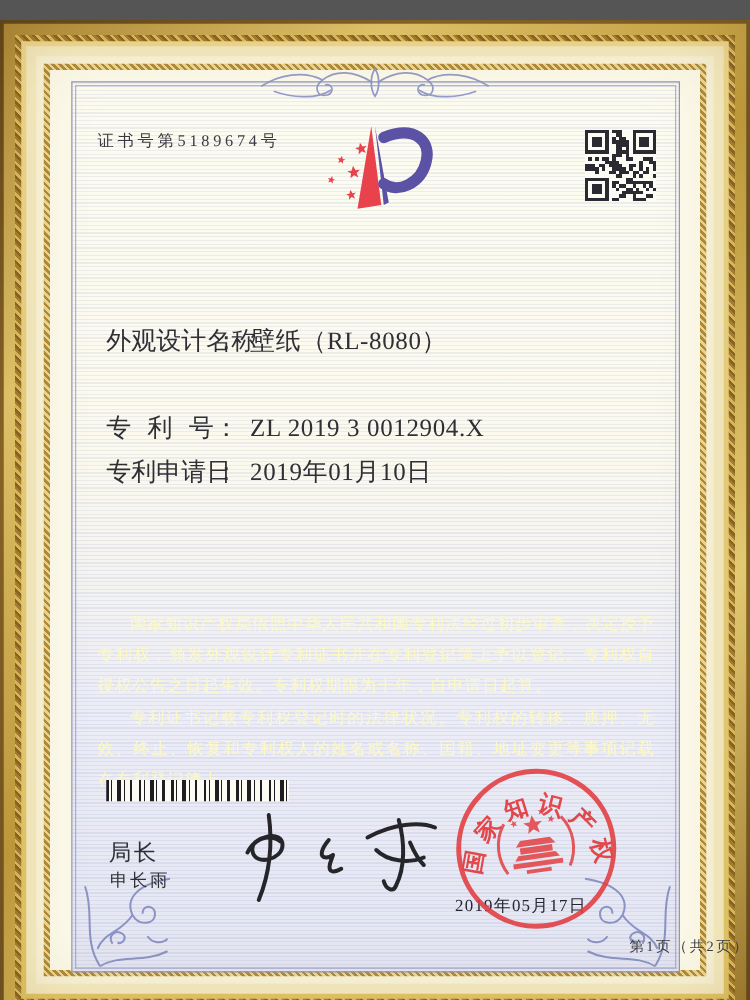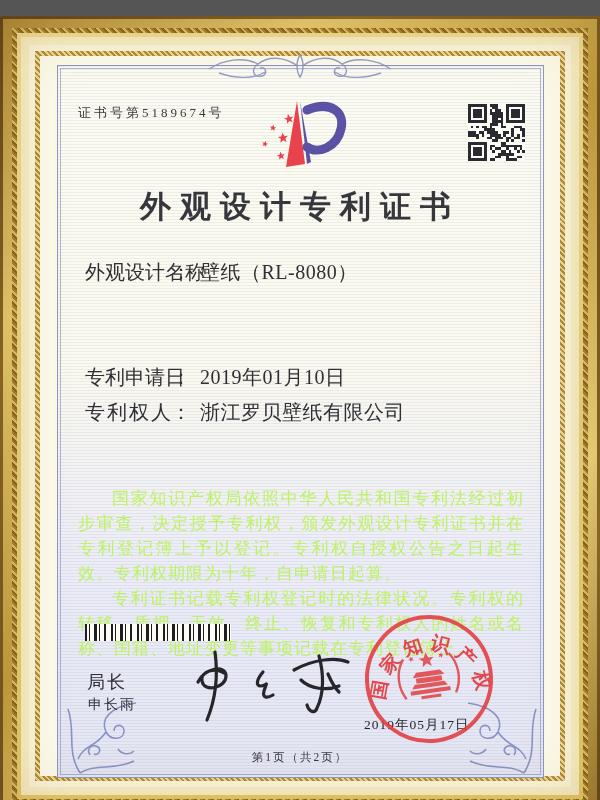--- a/index.html
+++ b/index.html
@@ -25,38 +25,38 @@
          background:repeating-linear-gradient(180deg,rgba(125,134,192,.13) 0 1px,rgba(0,0,0,0) 1px 3px);}
   
   .certno{left:78px;top:88px;font-size:13px;letter-spacing:3px;color:#3a3a42;z-index:5;}
   .title{left:0;right:0;top:170px;text-align:center;font-size:31px;font-weight:600;
          letter-spacing:9px;color:#36363d;z-index:5;}
   .frow{left:85px;width:450px;height:22px;font-size:20px;z-index:5;white-space:nowrap;}
   .flabel{display:inline-block;width:86px;text-align:justify;text-align-last:justify;vertical-align:top;}
   .fcolon{display:inline-block;margin-right:9px;}
   .fval{letter-spacing:.5px;}
   .grant2{position:absolute;left:300px;top:0;}
-  .paras{left:78px;top:470px;width:446px;font-size:17px;line-height:25px;
-         letter-spacing:1px;text-align:justify;color:#bef264;z-index:5;}
+  .paras{left:78px;top:470px;width:446px;font-size:13px;line-height:25px;
+         letter-spacing:1px;text-align:justify;color:#fef9c3;z-index:5;}
   .paras p{margin:0;text-indent:2em;}
   
   .barcode{left:85px;top:608px;width:146px;height:17px;z-index:5;
     background:repeating-linear-gradient(90deg,
       #1d1d22 0 2px,#fdfcf4 2px 4px,#1d1d22 4px 5px,#fdfcf4 5px 9px,
       #1d1d22 9px 12px,#fdfcf4 12px 14px,#1d1d22 14px 15px,#fdfcf4 15px 19px,
       #1d1d22 19px 21px,#fdfcf4 21px 26px);}
   
   .sig-title{left:87px;top:654px;font-size:18px;letter-spacing:2px;z-index:5;}
   .sig-name{left:88px;top:680px;font-size:14px;letter-spacing:2px;z-index:5;font-family:Liberation Mono, monospace;}
   .sig-svg{left:168px;top:630px;z-index:5;}
   
   .seal-date{left:364px;top:700px;font-size:13.5px;letter-spacing:1px;color:#26262c;z-index:5;}
   .seal{left:362px;top:596px;z-index:6;transform:rotate(-8deg);opacity:.93;}
   
-  .footer{left:0;right:0;top:734px;text-align:center;font-size:11.5px;letter-spacing:2px;color:#3a3a42;z-index:5;}
+  .footer{left:0;right:0;top:734px;text-align:right;font-size:11.5px;letter-spacing:2px;color:#3a3a42;z-index:5;}
   
   .logo{left:252px;top:82px;z-index:5;}
   .qr{left:468px;top:88px;z-index:5;}
   .crest{left:205px;top:36px;z-index:6;}
   .cnr{z-index:4;}
   .cnr-l{left:60px;top:683px;}
   .cnr-r{left:466px;top:683px;transform:scaleX(-1);}
 </style>
 </head>
 <body>
@@ -266,30 +266,29 @@
         <rect x="19" y="19" width="1" height="1"></rect>
         <rect x="8" y="20" width="1" height="1"></rect>
         <rect x="9" y="20" width="1" height="1"></rect>
         <rect x="14" y="20" width="1" height="1"></rect>
         <rect x="15" y="20" width="1" height="1"></rect>
         <rect x="16" y="20" width="1" height="1"></rect>
         <rect x="17" y="20" width="1" height="1"></rect>
       </g>
   </svg>
 
-  <div class="abs title">外观设计专利证书</div>
 
   <div class="abs frow" style="top:243px">
     <span class="flabel">外观设计名称</span><span class="fcolon">：</span><span class="fval">壁纸（RL-8080）</span>
   </div>
+  <div class="abs frow" style="top:313px">
+    <span class="flabel">专利号</span><span class="fcolon">：</span><span class="fval">ZL 2019 3 0012904.X</span>
+  </div>
   <div class="abs frow" style="top:348px">
     <span class="flabel">专利申请日</span><span class="fcolon">：</span><span class="fval">2019年01月10日</span>
-  </div>
-  <div class="abs frow" style="top:383px">
-    <span class="flabel">专利权人</span><span class="fcolon">：</span><span class="fval">浙江罗贝壁纸有限公司</span>
   </div>
 
   <div class="abs paras">
     <p>国家知识产权局依照中华人民共和国专利法经过初步审查，决定授予专利权，颁发外观设计专利证书并在专利登记簿上予以登记。专利权自授权公告之日起生效。专利权期限为十年，自申请日起算。</p>
     <p>专利证书记载专利权登记时的法律状况。专利权的转移、质押、无效、终止、恢复和专利权人的姓名或名称、国籍、地址变更等事项记载在专利登记簿上。</p>
   </div>
 
   <div class="abs barcode"></div>
 
   <div class="abs sig-title">局长</div>

